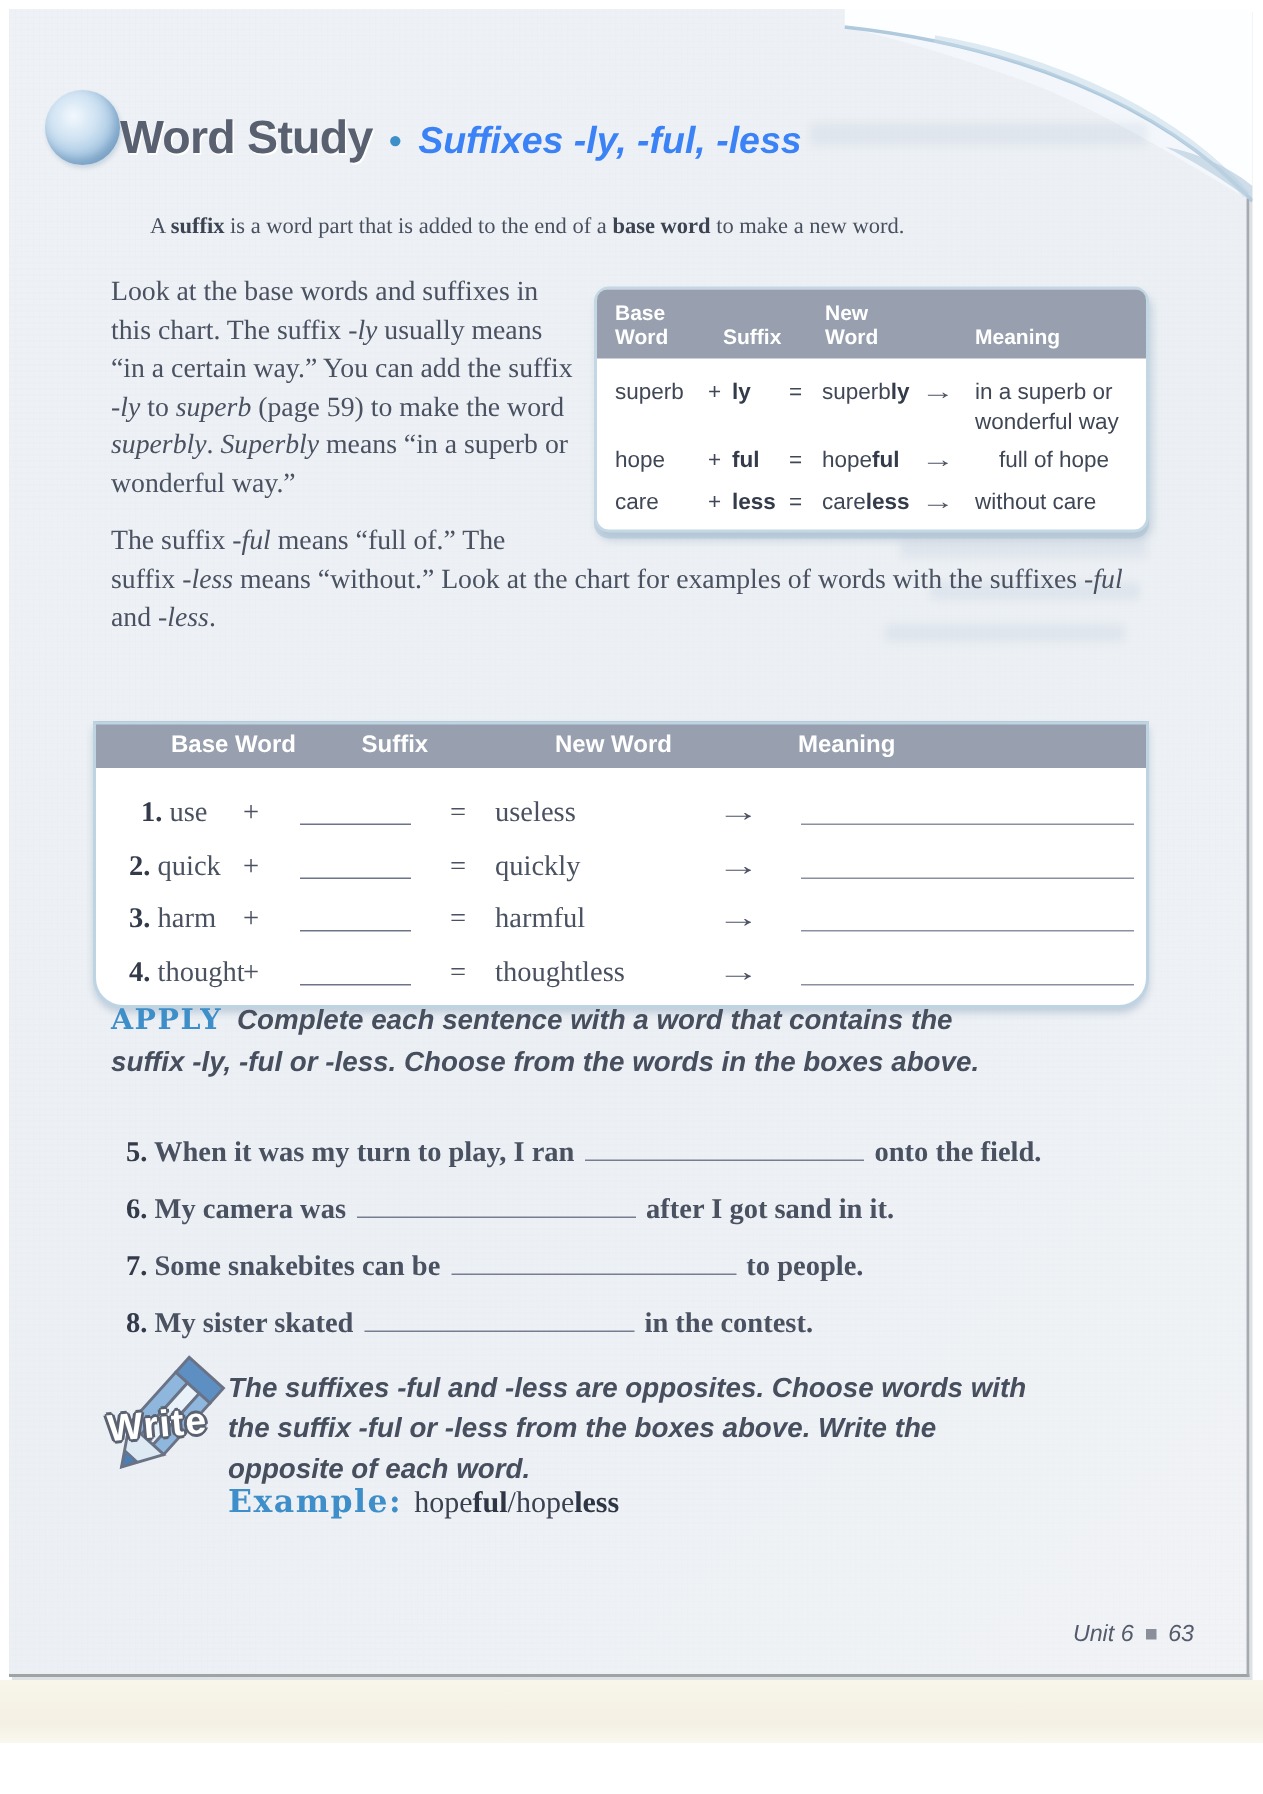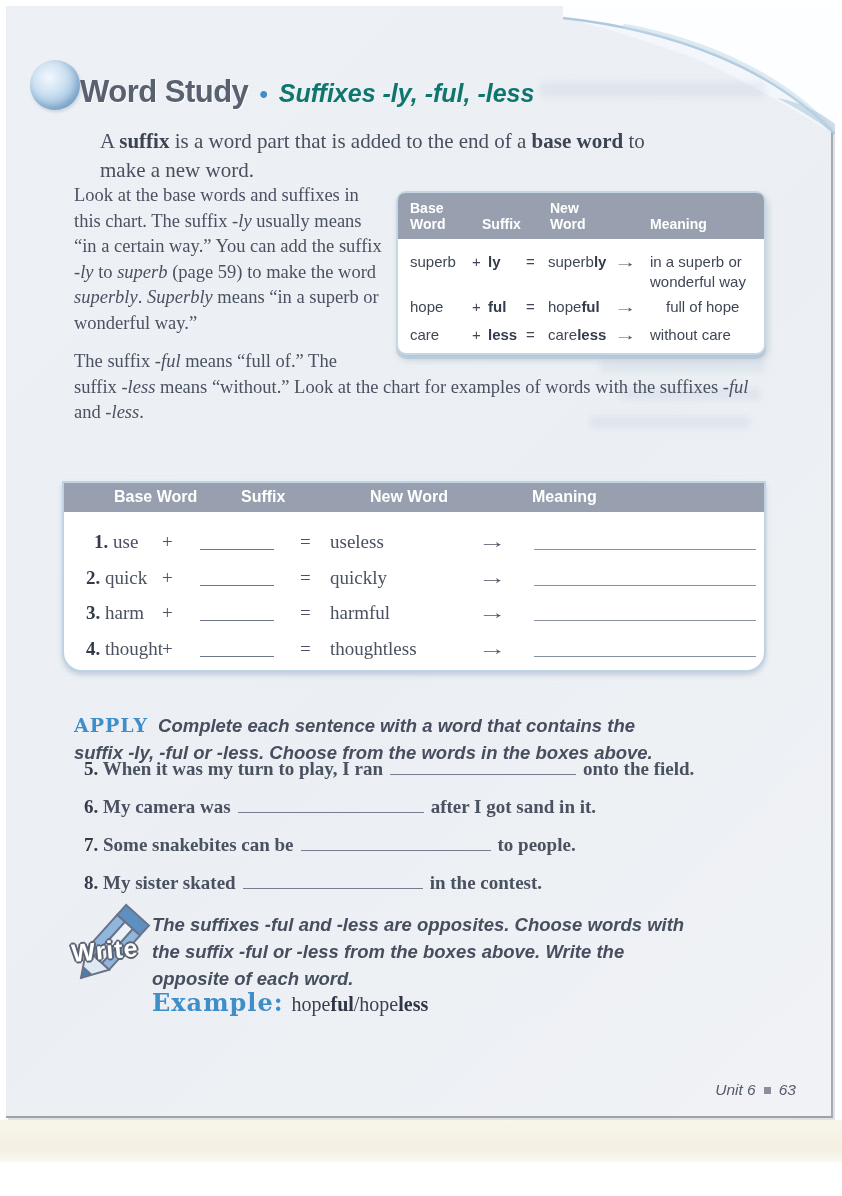--- a/index.html
+++ b/index.html
@@ -27,24 +27,24 @@
 
   
   .globe { position:absolute; left:30px; top:60px; width:50px; height:50px; border-radius:50%;
            background:radial-gradient(circle at 38% 35%, #f2f8fd 0%, #cfe2f2 35%, #9cc0de 70%, #7fa9cf 100%);
            box-shadow:inset -3px -4px 6px rgba(90,130,170,.45), 1px 2px 3px rgba(120,150,180,.3); }
   .title-row { position:absolute; left:80px; top:74px; display:flex; align-items:baseline; gap:11px;
                font-family:"Liberation Sans", sans-serif; white-space:nowrap; }
   .title-main { font-size:31px; font-weight:bold; color:#596070; letter-spacing:-.5px;
                 text-shadow:1px 1px 0 #fff; }
   .title-bullet { font-size:24px; color:#3d8ec9; font-weight:bold; }
-  .title-sub { font-size:25px; font-weight:bold; font-style:italic; color:#0f766e; }
-
-  
-  .intro { position:absolute; left:100px; top:127px; width:585px; font-size:21px;
+  .title-sub { font-size:25px; font-weight:bold; font-style:italic; color:#3b82f6; }
+
+  
+  .intro { position:absolute; left:100px; top:141px; width:585px; font-size:15px;
            color:#484f5e; line-height:1.4; }
   .intro b { color:#3c4352; }
 
   
   .flow { position:absolute; left:74px; top:183px; width:692px; font-size:18.5px;
           line-height:1.38; color:#4a5161; }
   .flow p { margin-bottom:13px; }
   .flow i { font-style:italic; }
 
   .chart { float:right; width:370px; height:164px; margin:8px 0 10px 14px; position:relative;
@@ -92,21 +92,21 @@
   .pencil { position:absolute; left:60px; top:900px; width:96px; height:96px; }
   .write-word { position:absolute; left:50px; top:936px; width:110px; text-align:center;
             font-family:"Liberation Sans", sans-serif; font-weight:bold; font-size:25px;
             color:#fff; letter-spacing:1px; transform:rotate(-5deg);
             text-shadow:-2px 0 0 #5b6272, 2px 0 0 #5b6272, 0 -2px 0 #5b6272, 0 2px 0 #5b6272,
                         -1px -1px 0 #5b6272, 1px -1px 0 #5b6272, -1px 1px 0 #5b6272, 1px 1px 0 #5b6272; }
   .write-text { position:absolute; left:152px; top:912px; width:545px;
             font-family:"Liberation Sans", sans-serif; font-style:italic; font-weight:bold;
             font-size:18.5px; line-height:1.45; color:#474e5e; }
   .example-line { position:absolute; left:152px; top:988px; font-size:20px; color:#3a4150; }
-  .example-line .slab { font-size:24px; margin-right:8px; }
+  .example-line .slab { font-size:21px; margin-right:8px; }
   .example-line b { color:#2e3544; }
 
   
   .footer { position:absolute; left:600px; top:1081px; width:196px; text-align:right;
             font-family:"Liberation Sans", sans-serif; font-style:italic; font-size:15.5px;
             color:#545b6b; }
   .footer .sq { display:inline-block; width:7px; height:7px; background:#8a8f9a;
             margin:0 8px 1px 8px; }
 </style>
 </head>
@@ -224,21 +224,21 @@
       <span class="c" style="left:22px;"><b>4.</b> <span>thought</span></span>
       <span class="c" style="left:98px;">+</span>
       <span class="blank-s" style="left:136px; top:18px; width:74px;"></span>
       <span class="c" style="left:236px;">=</span>
       <span class="c" style="left:266px;">thoughtless</span>
       <span class="c" style="left:414px;"><span class="arrow">→</span></span>
       <span class="blank-l" style="left:470px; top:18px; width:222px;"></span>
     </div>
   </div>
 
-  <div class="section-head" style="left:74px; top:712px; width:585px;">
+  <div class="section-head" style="left:74px; top:667px; width:585px;">
     <span class="slab">APPLY</span><span>Complete each sentence with a word that contains the suffix -ly, -ful or -less. Choose from the words in the boxes above.</span>
   </div>
 
   <div class="sentence" style="top:758px;">
     <b>5.</b> <span>When it was my turn to play, I ran</span><span class="iblank" style="width:186px;"></span><span>onto the field.</span>
   </div>
   <div class="sentence" style="top:796px;">
     <b>6.</b> <span>My camera was</span><span class="iblank" style="width:186px;"></span><span>after I got sand in it.</span>
   </div>
   <div class="sentence" style="top:834px;">

